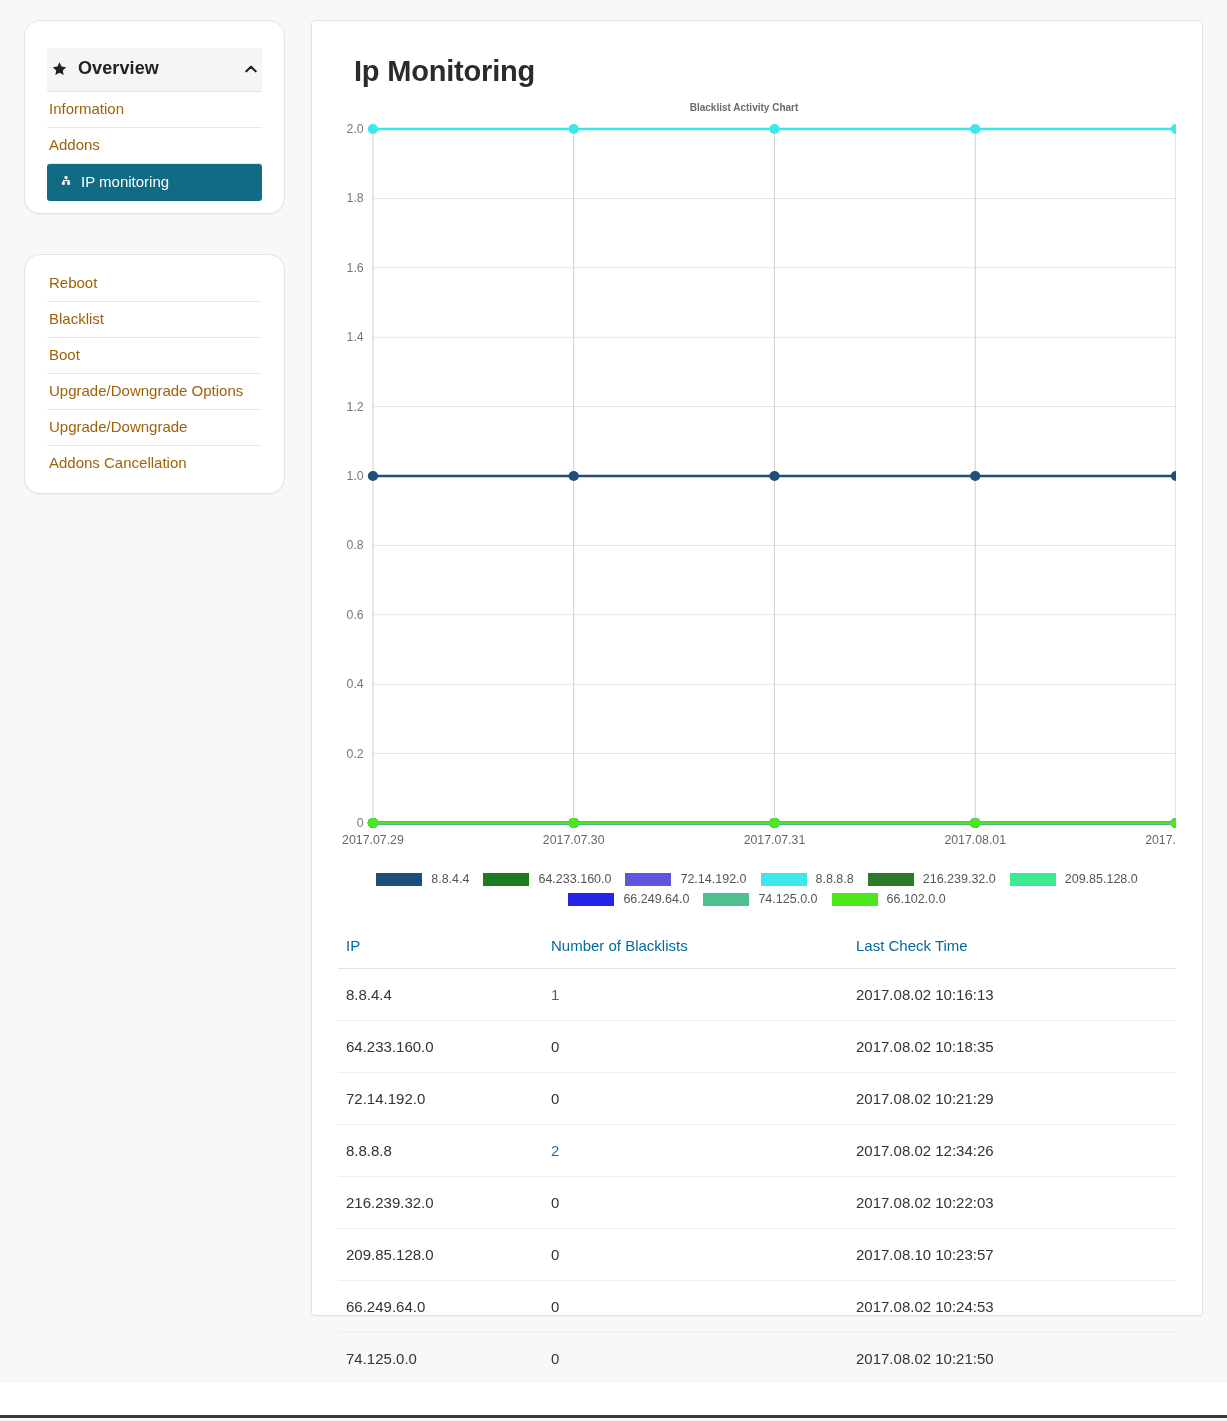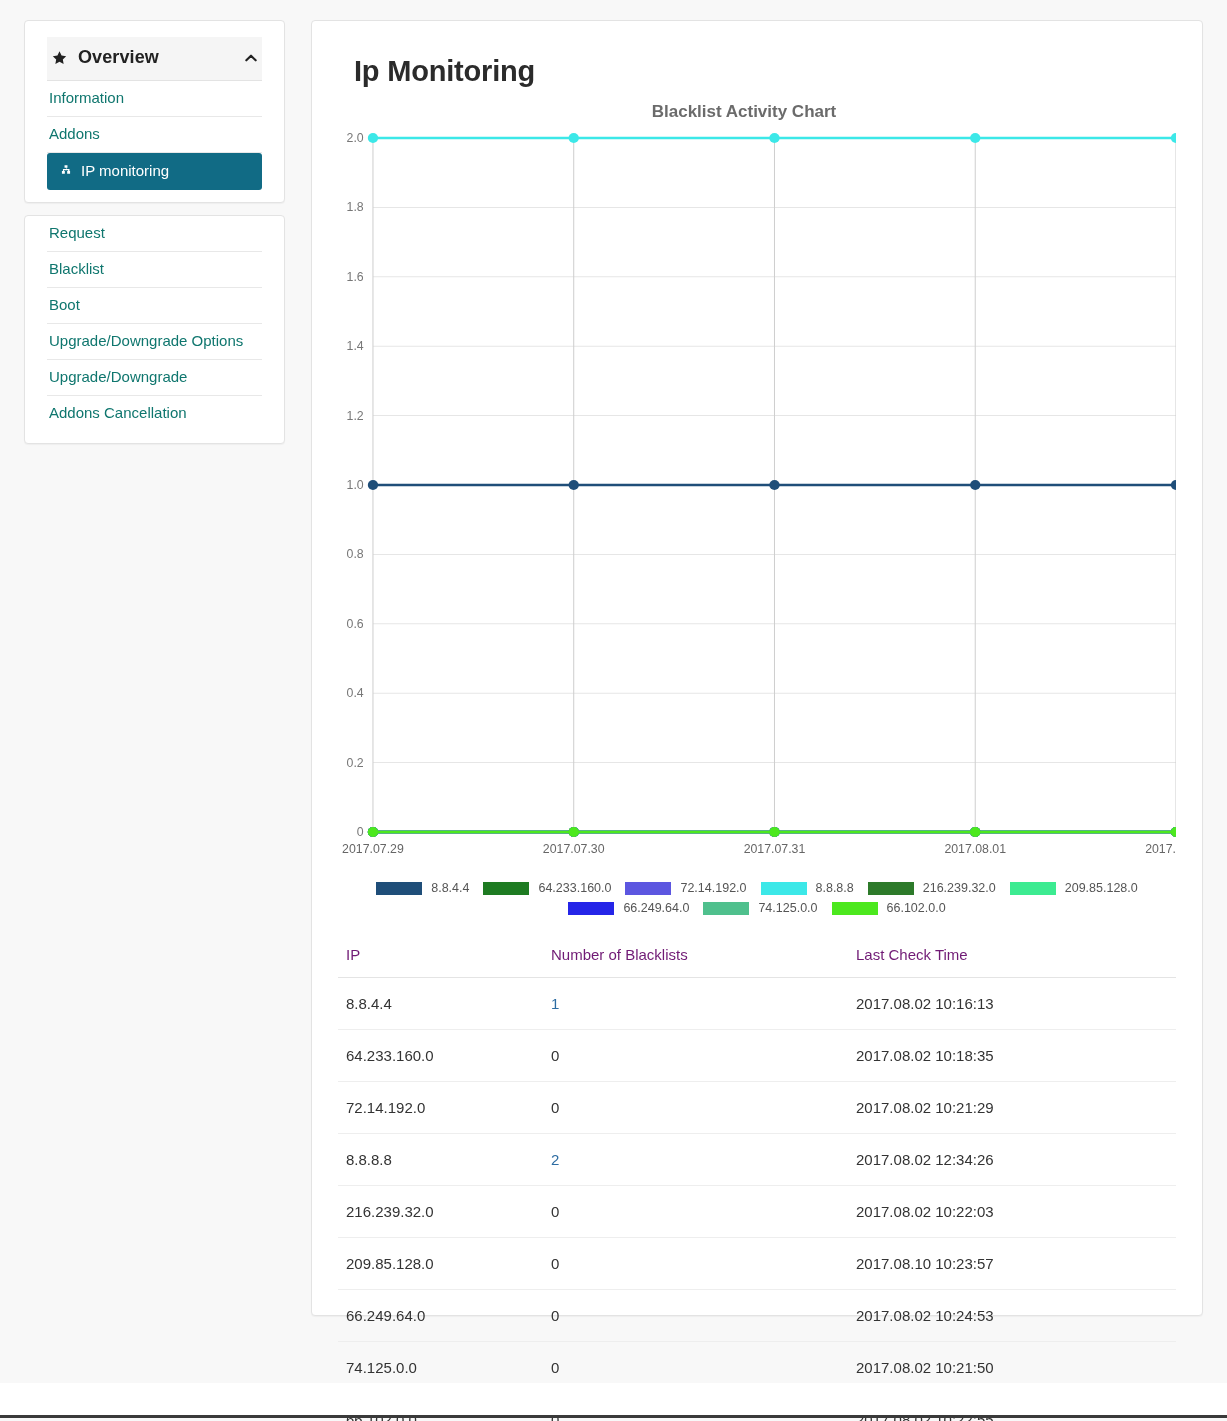--- a/index.html
+++ b/index.html
@@ -20,24 +20,24 @@
     padding: 20px 24px 0 24px;
     gap: 26px;
   }
 
   
   .sidebar { width: 261px; flex: 0 0 261px; }
 
   .panel {
     background: #ffffff;
     border: 1px solid #e3e3e3;
-    border-radius: 4px;
+    border-radius: 16px;
     box-shadow: 0 1px 1px rgba(0,0,0,.04);
-    margin-bottom: 12px;
-    padding: 0 0 12px 0;
+    margin-bottom: 40px;
+    padding: 11px 0 12px 0;
   }
 
   .panel-head {
     background: #f5f5f5;
     border-bottom: 1px solid #e3e3e3;
     margin: 16px 22px 0 22px;
     padding: 10px 2px 12px 2px;
     display: flex;
     align-items: center;
     font-size: 18px;
@@ -57,21 +57,21 @@
   .panel-list li {
     margin: 0 22px;
     border-bottom: 1px solid #e8e8e8;
   }
   .panel-list li:last-child { border-bottom: none; }
   .panel-list a {
     display: flex;
     align-items: center;
     padding: 9px 2px 10px 2px;
     font-size: 15px;
-    color: #0f766e;
+    color: #a16207;
     text-decoration: none;
     line-height: 16px;
   }
   .panel-list li.active { border-bottom: none; margin: 0 22px; }
   .panel-list li.active a {
     background: #116b85;
     color: #fff;
     border-radius: 3px;
     padding: 10px 12px 11px 12px;
   }
@@ -94,21 +94,21 @@
     font-weight: bold;
     color: #2b2b2b;
     margin: 10px 0 14px 16px;
     letter-spacing: -.2px;
   }
 
   
   .chart-block { position: relative; margin-top: 6px; }
   .chart-title {
     text-align: center;
-    font-size: 17px;
+    font-size: 10px;
     font-weight: bold;
     color: #6b6b6b;
     margin: 0 0 6px 0;
     padding-right: 26px;
   }
   .plot-wrap { position: relative; height: 740px; }
   svg.plot { display: block; width: 100%; height: 740px; }
 
   .legend {
     margin-top: 10px;
@@ -129,21 +129,21 @@
   
   table.ip-table {
     width: 100%;
     border-collapse: collapse;
     margin-top: 20px;
     font-size: 15px;
   }
   table.ip-table th {
     text-align: left;
     font-weight: normal;
-    color: #701a75;
+    color: #0369a1;
     padding: 8px 8px 14px 8px;
     border-bottom: 1px solid #e4e4e4;
   }
   table.ip-table td {
     padding: 17px 8px 17px 8px;
     border-bottom: 1px solid #eeeeee;
     color: #333;
     vertical-align: middle;
   }
   table.ip-table tr:last-child td { border-bottom: none; }
@@ -204,21 +204,21 @@
             <span>IP monitoring</span>
           </a>
         </li>
       </ul>
     </section>
 
     <section class="panel">
       <ul class="panel-list">
         <li>
             <a href="#">
-              <span>Request</span>
+              <span>Reboot</span>
             </a>
           </li>
         <li>
             <a href="#">
               <span>Blacklist</span>
             </a>
           </li>
         <li>
             <a href="#">
               <span>Boot</span>

